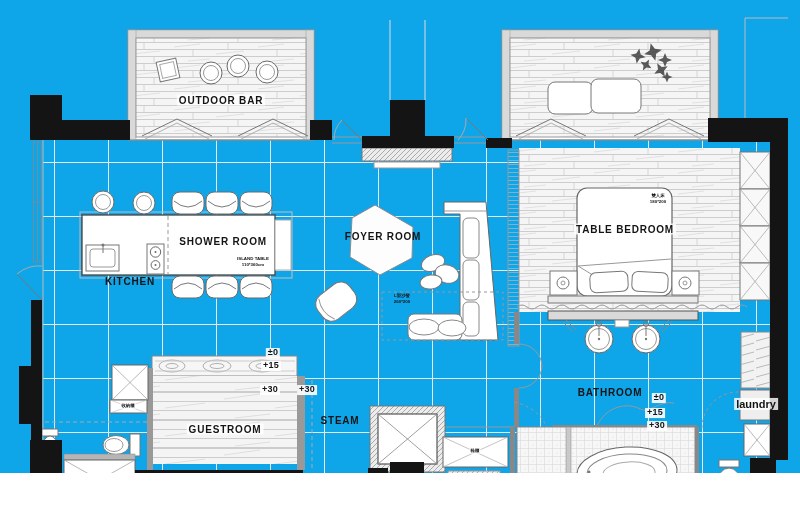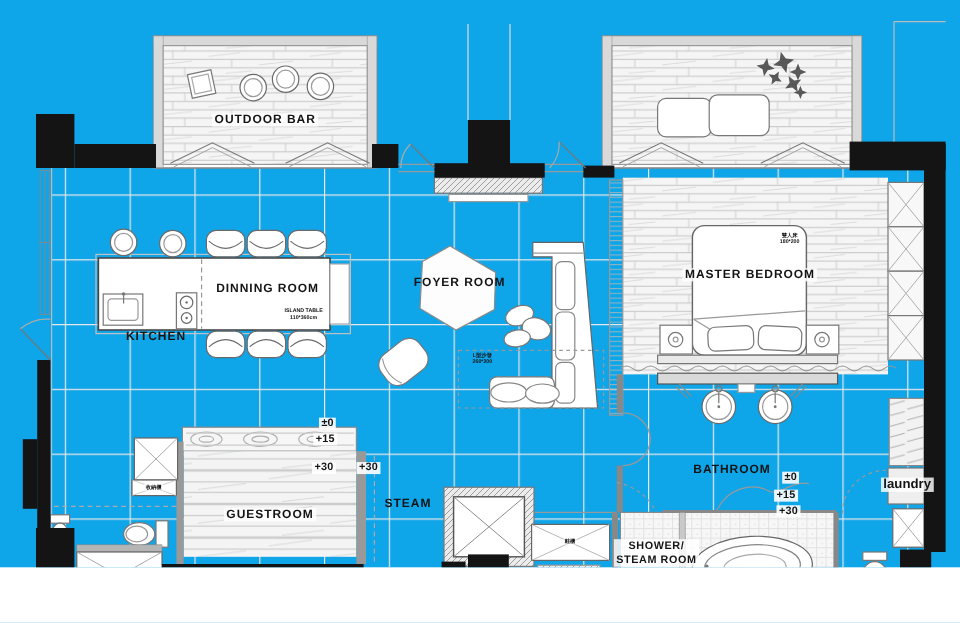--- a/index.html
+++ b/index.html
@@ -350,46 +350,42 @@
   <path d="M30 513H530M697 513H775" stroke="#e4e4e4"></path>
  </g>
 
  <g>
   <polygon points="735,474 753,490 746,506 723,504 716,488" fill="none" stroke="#a03b28" stroke-width="1.5"></polygon>
   <rect x="770" y="503" width="22" height="7" fill="#c9c9c9" opacity=".5"></rect>
  </g>
 </svg>
 
  <div class="lbl room" style="left:221px;top:100px">OUTDOOR BAR</div>
- <div class="lbl room" style="left:223px;top:241px;background:transparent">DINNING ROOM</div>
+ <div class="lbl room" style="left:223px;top:241px;background:transparent">SHOWER ROOM</div>
  <div class="lbl tiny" style="left:253px;top:262px;background:transparent">
    <span class="tl">ISLAND TABLE</span>
    <span class="tl">110*360cm</span>
  </div>
  <div class="lbl room" style="left:130px;top:281px;background:transparent">KITCHEN</div>
  <div class="lbl room" style="left:383px;top:236px;background:transparent">FOYER ROOM</div>
  <div class="lbl tiny" style="left:402px;top:299px;background:transparent">
    <span class="tl">L型沙發</span>
    <span class="tl">260*200</span>
  </div>
- <div class="lbl room" style="left:625px;top:229px">MASTER BEDROOM</div>
+ <div class="lbl room" style="left:625px;top:229px">TABLE BEDROOM</div>
  <div class="lbl tiny" style="left:658px;top:199px">
    <span class="tl">雙人床</span>
    <span class="tl">180*200</span>
  </div>
  <div class="lbl room" style="left:610px;top:392px;background:transparent">BATHROOM</div>
  <div class="lbl level" style="left:659px;top:398px">±0</div>
  <div class="lbl level" style="left:655px;top:413px">+15</div>
  <div class="lbl level" style="left:657px;top:426px">+30</div>
  <div class="lbl laundry-lbl" style="left:756px;top:404px">laundry</div>
  <div class="lbl room" style="left:225px;top:429px">GUESTROOM</div>
  <div class="lbl level" style="left:273px;top:353px">±0</div>
  <div class="lbl level" style="left:271px;top:366px">+15</div>
  <div class="lbl level" style="left:270px;top:390px">+30</div>
  <div class="lbl level" style="left:307px;top:390px">+30</div>
  <div class="lbl room" style="left:340px;top:420px;background:transparent">STEAM</div>
- <div class="lbl shower-lbl" style="left:547px;top:461px">
-   <span class="tl">SHOWER/</span>
-   <span class="tl">STEAM ROOM</span>
- </div>
  <div class="lbl tiny" style="left:128px;top:406px">收納櫃</div>
  <div class="lbl tiny" style="left:475px;top:451px">鞋櫃</div>
 </div>
 
 </body></html>

